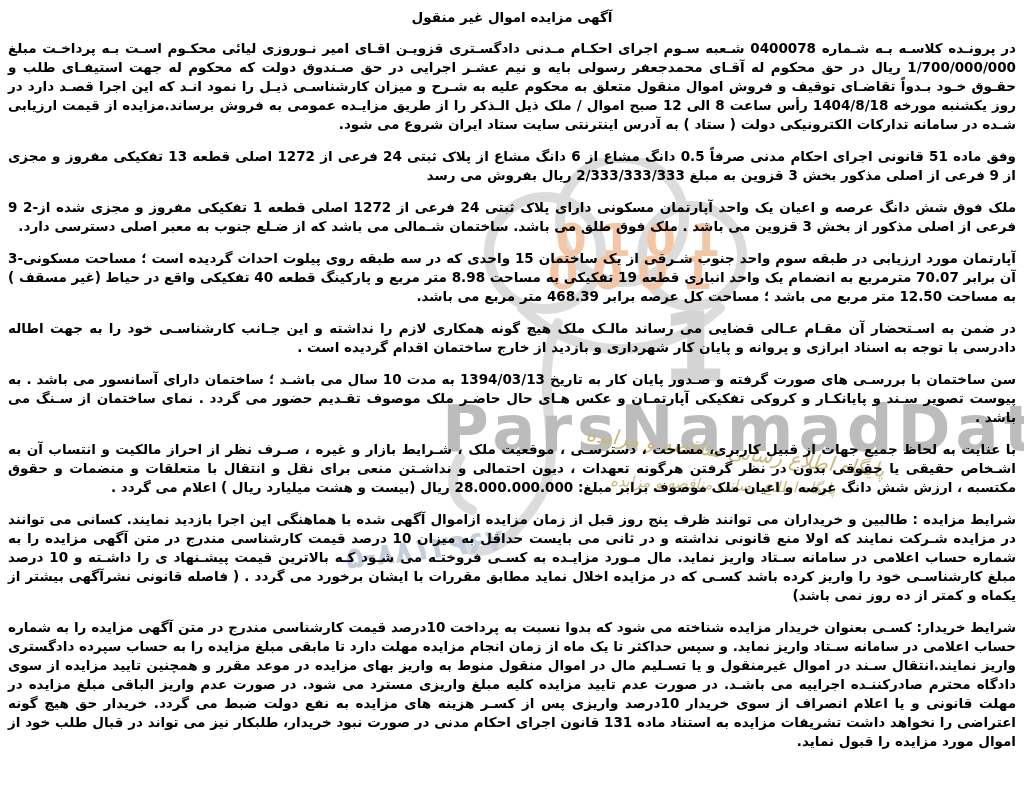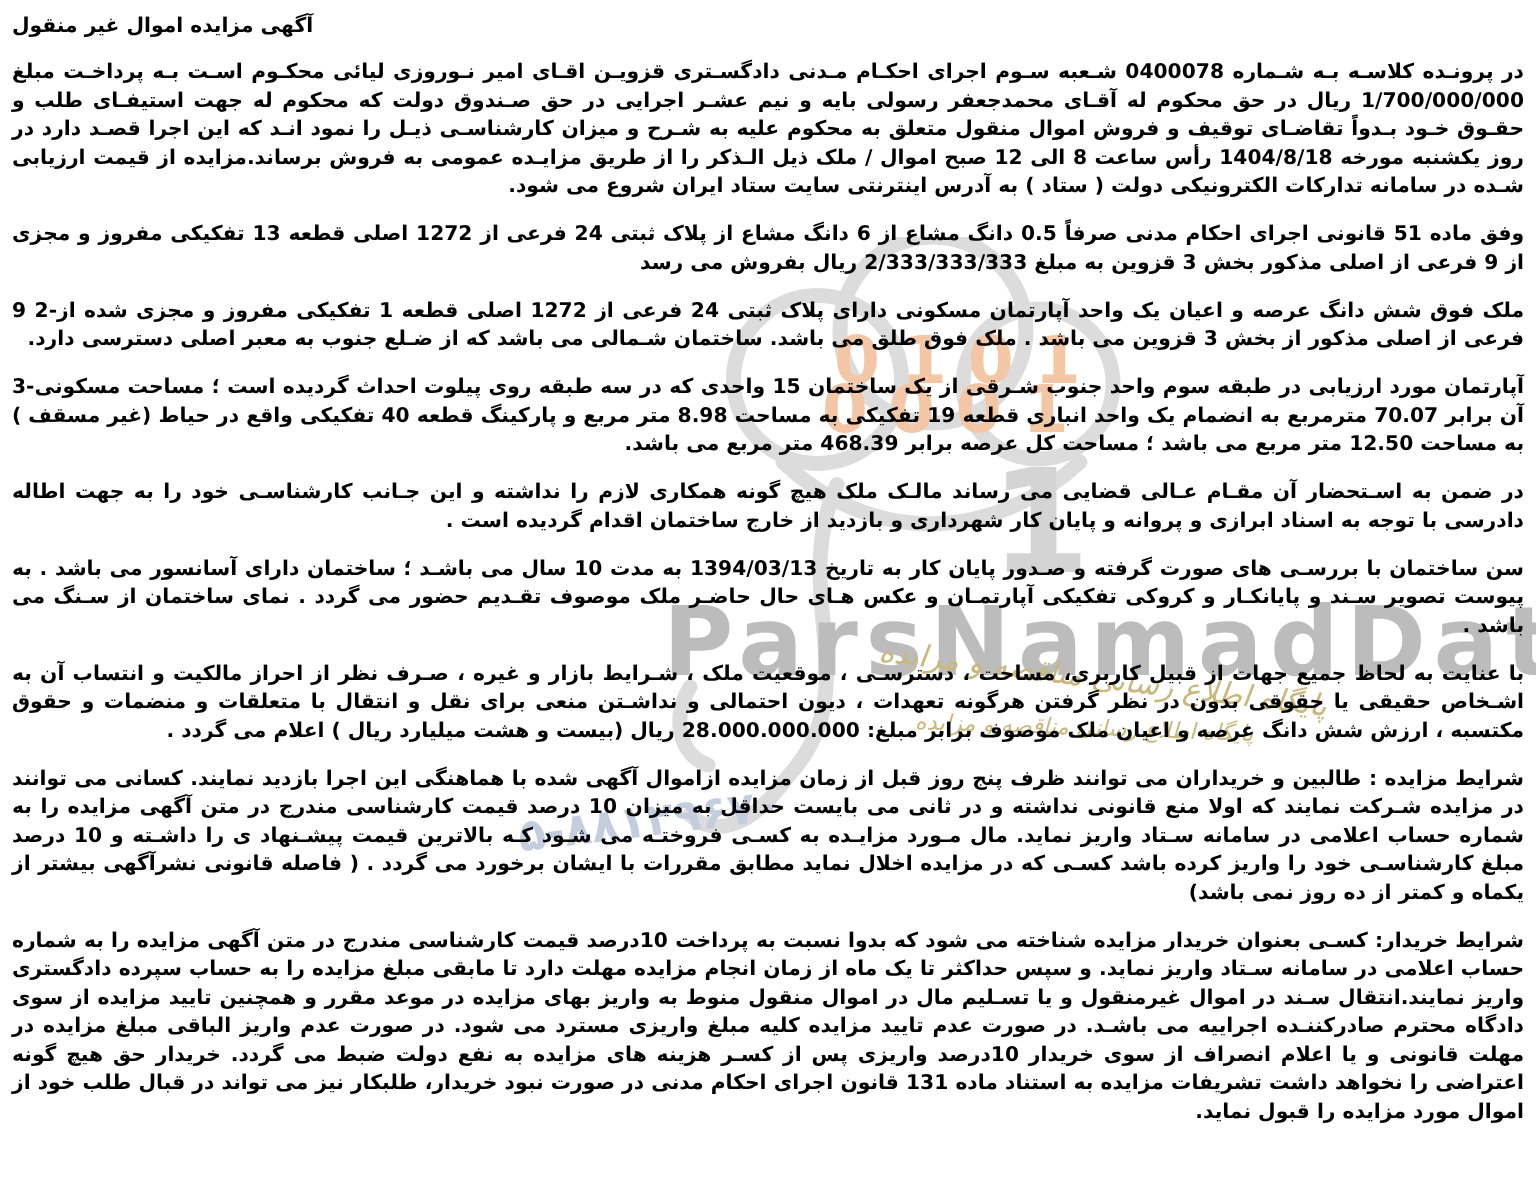--- a/index.html
+++ b/index.html
@@ -51,21 +51,21 @@
     z-index:1;
     direction:rtl;
     padding:8px 8px 0 8px;
     color:#000;
     font-size:13.5px;
     font-weight:bold;
     line-height:19px;
     text-align:justify;
   }
   #doc p{margin:0 0 13px 0;}
-  #doc p.title{text-align:left;margin-bottom:12px;}
+  #doc p.title{text-align:center;margin-bottom:12px;}
 </style>
 </head>
 <body>
 
 <div id="watermark-layer">
 
   <svg class="wm" style="left:430px;top:158px;" width="380" height="430" viewBox="0 0 380 430">
     <g fill="none" stroke="#dcdcdc" stroke-width="10" stroke-linecap="round">
       <circle cx="115" cy="95" r="56"></circle>
       <circle cx="192" cy="62" r="62"></circle>

